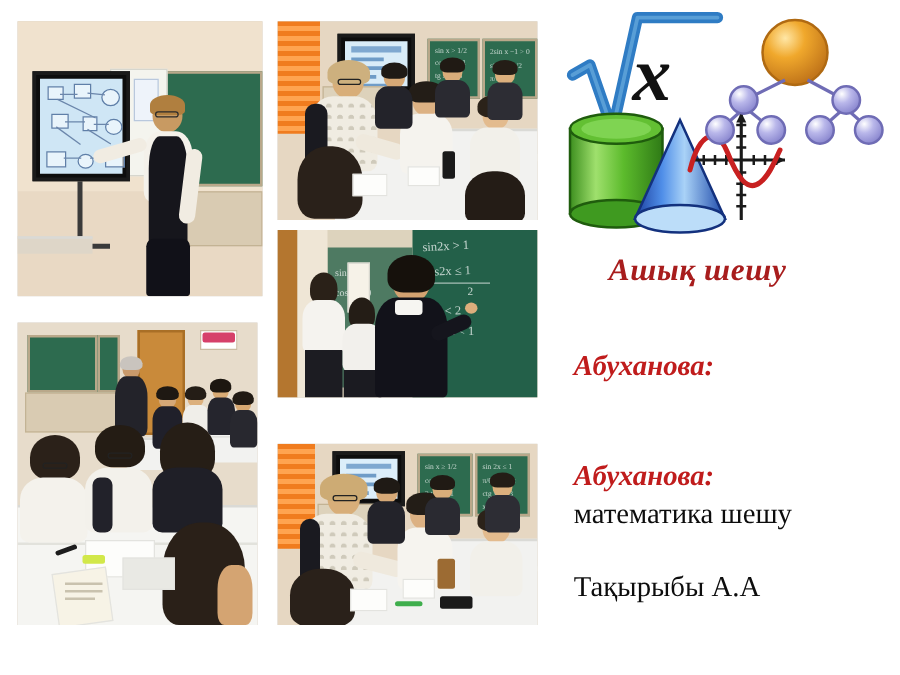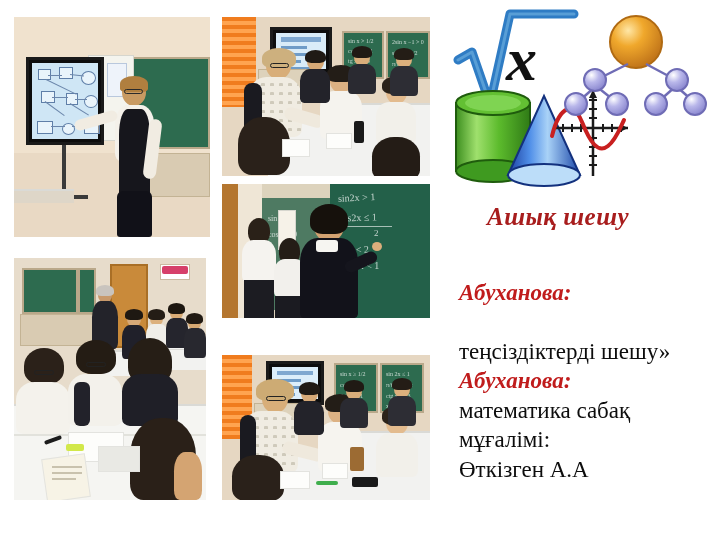--- a/index.html
+++ b/index.html
@@ -502,19 +502,17 @@
         <circle cx="169" cy="96" r="11" fill="url(#nodg)" stroke="#6f6cb5" stroke-width="2"></circle>
         <circle cx="208" cy="96" r="11" fill="url(#nodg)" stroke="#6f6cb5" stroke-width="2"></circle>
         <circle cx="247" cy="96" r="11" fill="url(#nodg)" stroke="#6f6cb5" stroke-width="2"></circle>
       </g>
     </svg>
   </div>
 
   <div class="title" style="left:487px; top:203px;">Ашық шешу</div>
 
   <div class="txtline red" style="left:459px; top:281px;">Абуханова:</div>
-  <div class="txtline" style="left:459px; top:340px;">теңсіздіктерді шешу»</div>
   <div class="txtline red" style="left:459px; top:369px;">Абуханова:</div>
-  <div class="txtline" style="left:459px; top:399px;">математика сабақ</div>
-  <div class="txtline" style="left:459px; top:428px;">мұғалімі:</div>
-  <div class="txtline" style="left:459px; top:458px;">Өткізген А.А</div>
+  <div class="txtline" style="left:459px; top:399px;">математика шешу</div>
+  <div class="txtline" style="left:459px; top:458px;">Тақырыбы А.А</div>
 
 </div>
 
 </body></html>

